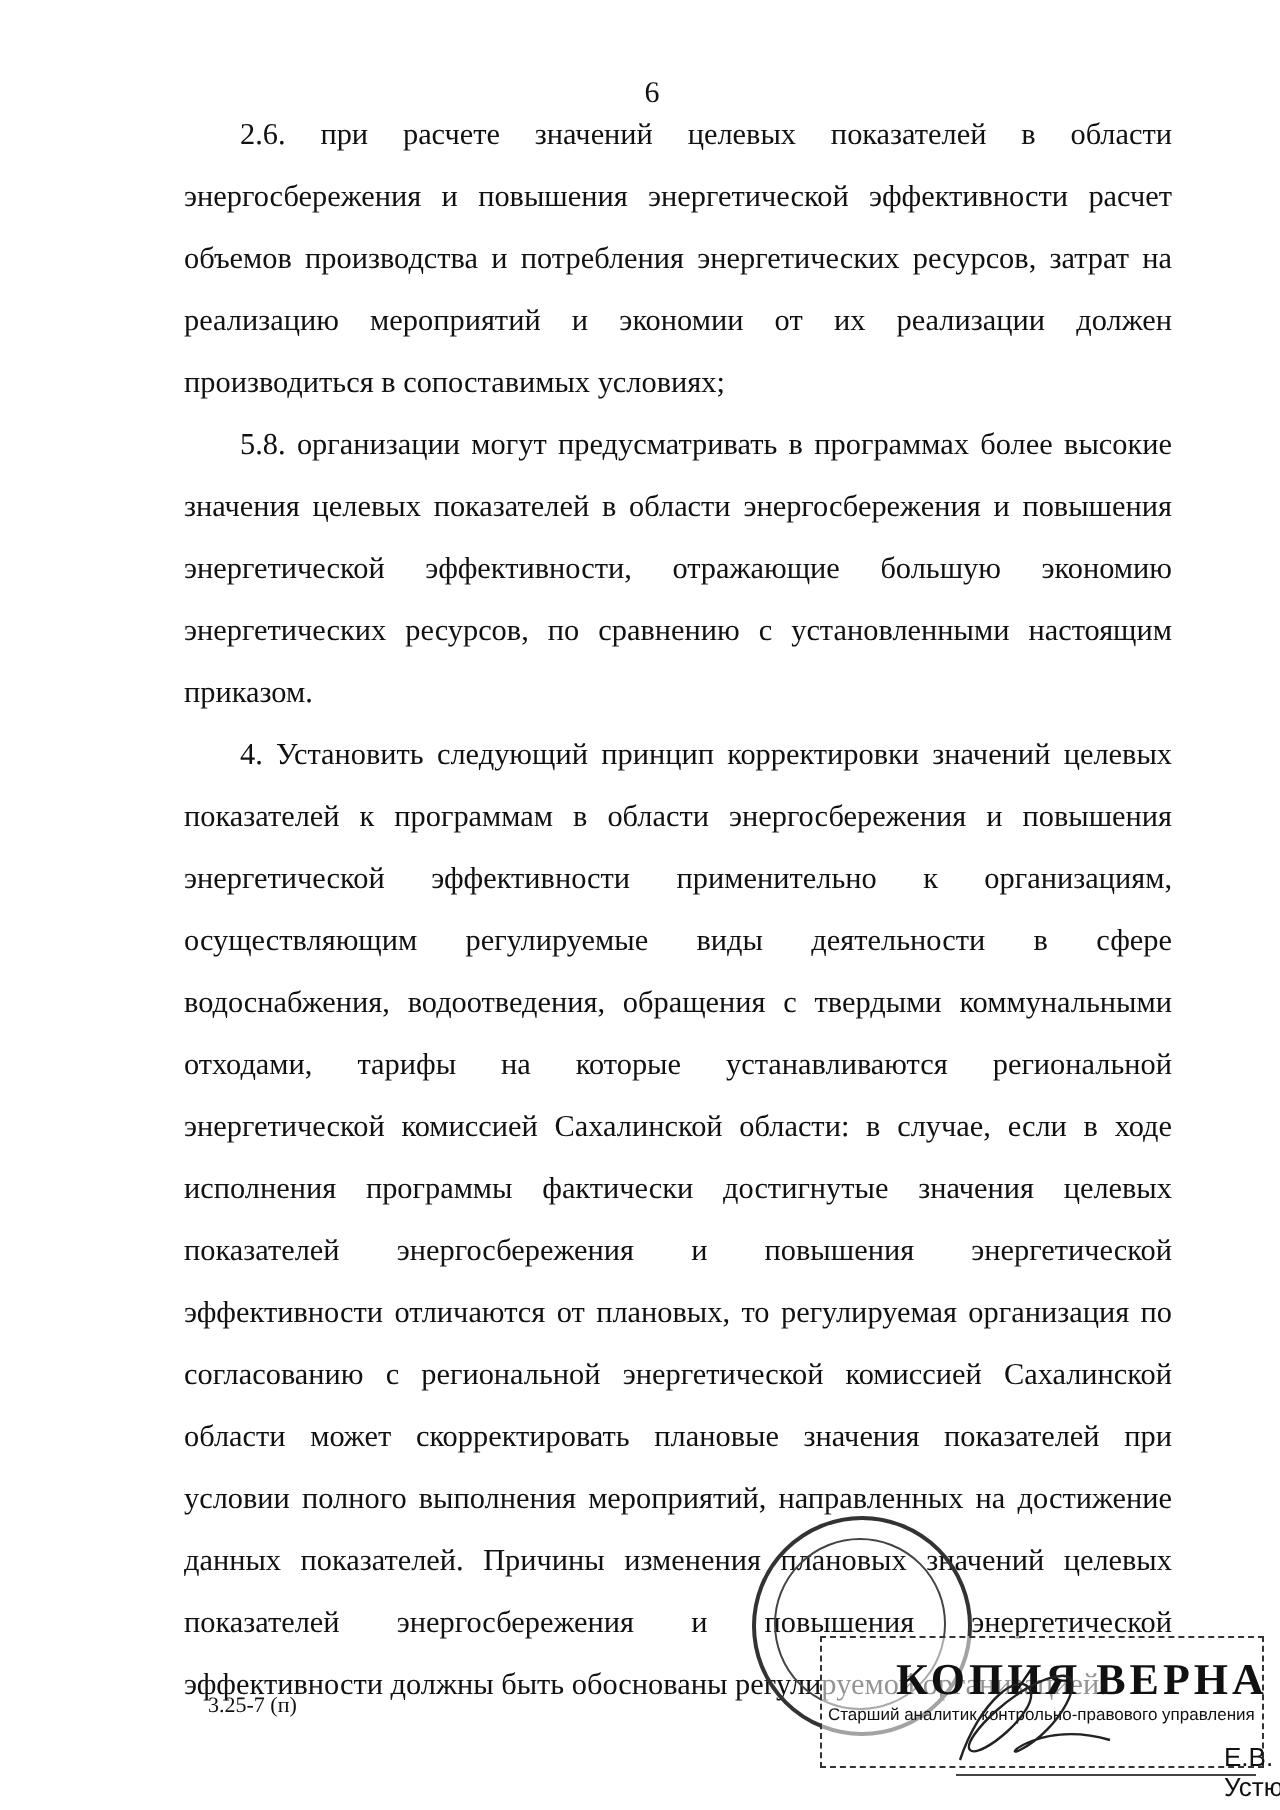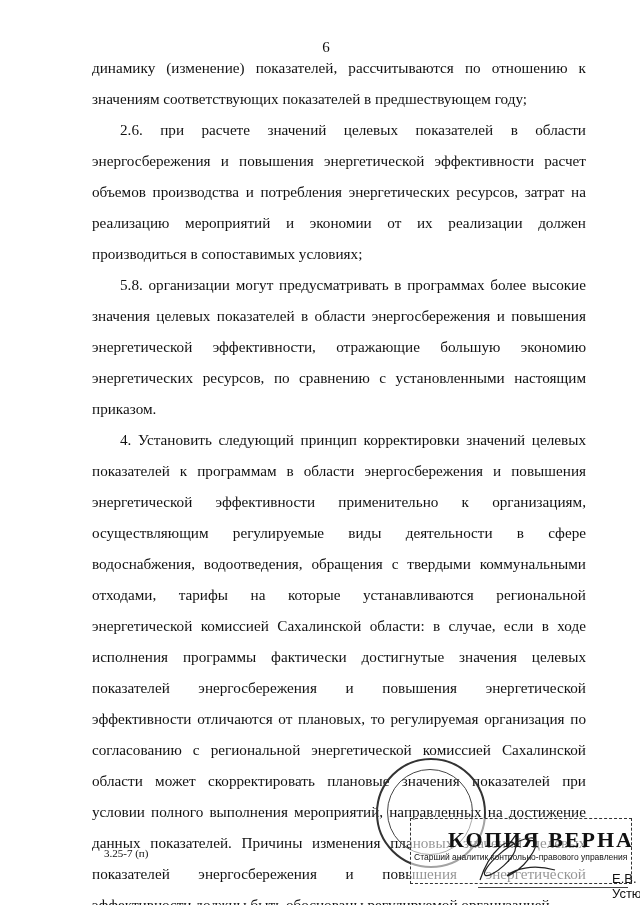--- a/index.html
+++ b/index.html
@@ -23,21 +23,20 @@
     .stamp-name { position: absolute; left: 574px; top: 871px; font-family: "Liberation Sans", sans-serif; font-size: 13px; padding-left: 38px; }
     .stamp-underline { position: absolute; left: 478px; top: 887px; width: 150px; border-top: 1.5px solid #444; }
     .sig { position: absolute; left: 470px; top: 830px; }
   </style>
 </head>
 <body>
 
 <div class="page-num">6</div>
 
 <div class="body-text">
-  <p>динамику (изменение) показателей, рассчитываются по отношению к значениям соответствующих показателей в предшествующем году;</p>
   <p class="indent">2.6. при расчете значений целевых показателей в области энергосбережения и повышения энергетической эффективности расчет объемов производства и потребления энергетических ресурсов, затрат на реализацию мероприятий и экономии от их реализации должен производиться в сопоставимых условиях;</p>
   <p class="indent">5.8. организации могут предусматривать в программах более высокие значения целевых показателей в области энергосбережения и повышения энергетической эффективности, отражающие большую экономию энергетических ресурсов, по сравнению с установленными настоящим приказом.</p>
   <p class="indent">4. Установить следующий принцип корректировки значений целевых показателей к программам в области энергосбережения и повышения энергетической эффективности применительно к организациям, осуществляющим регулируемые виды деятельности в сфере водоснабжения, водоотведения, обращения с твердыми коммунальными отходами, тарифы на которые устанавливаются региональной энергетической комиссией Сахалинской области: в случае, если в ходе исполнения программы фактически достигнутые значения целевых показателей энергосбережения и повышения энергетической эффективности отличаются от плановых, то регулируемая организация по согласованию с региональной энергетической комиссией Сахалинской области может скорректировать плановые значения показателей при условии полного выполнения мероприятий, направленных на достижение данных показателей. Причины изменения плановых значений целевых показателей энергосбережения и повышения энергетической эффективности должны быть обоснованы регулируемой организацией.</p>
 
 </div>
 
 <div class="footer-code">3.25-7 (п)</div>
 
 <div class="stamp-circle"></div>
 <div class="stamp-box"></div>

